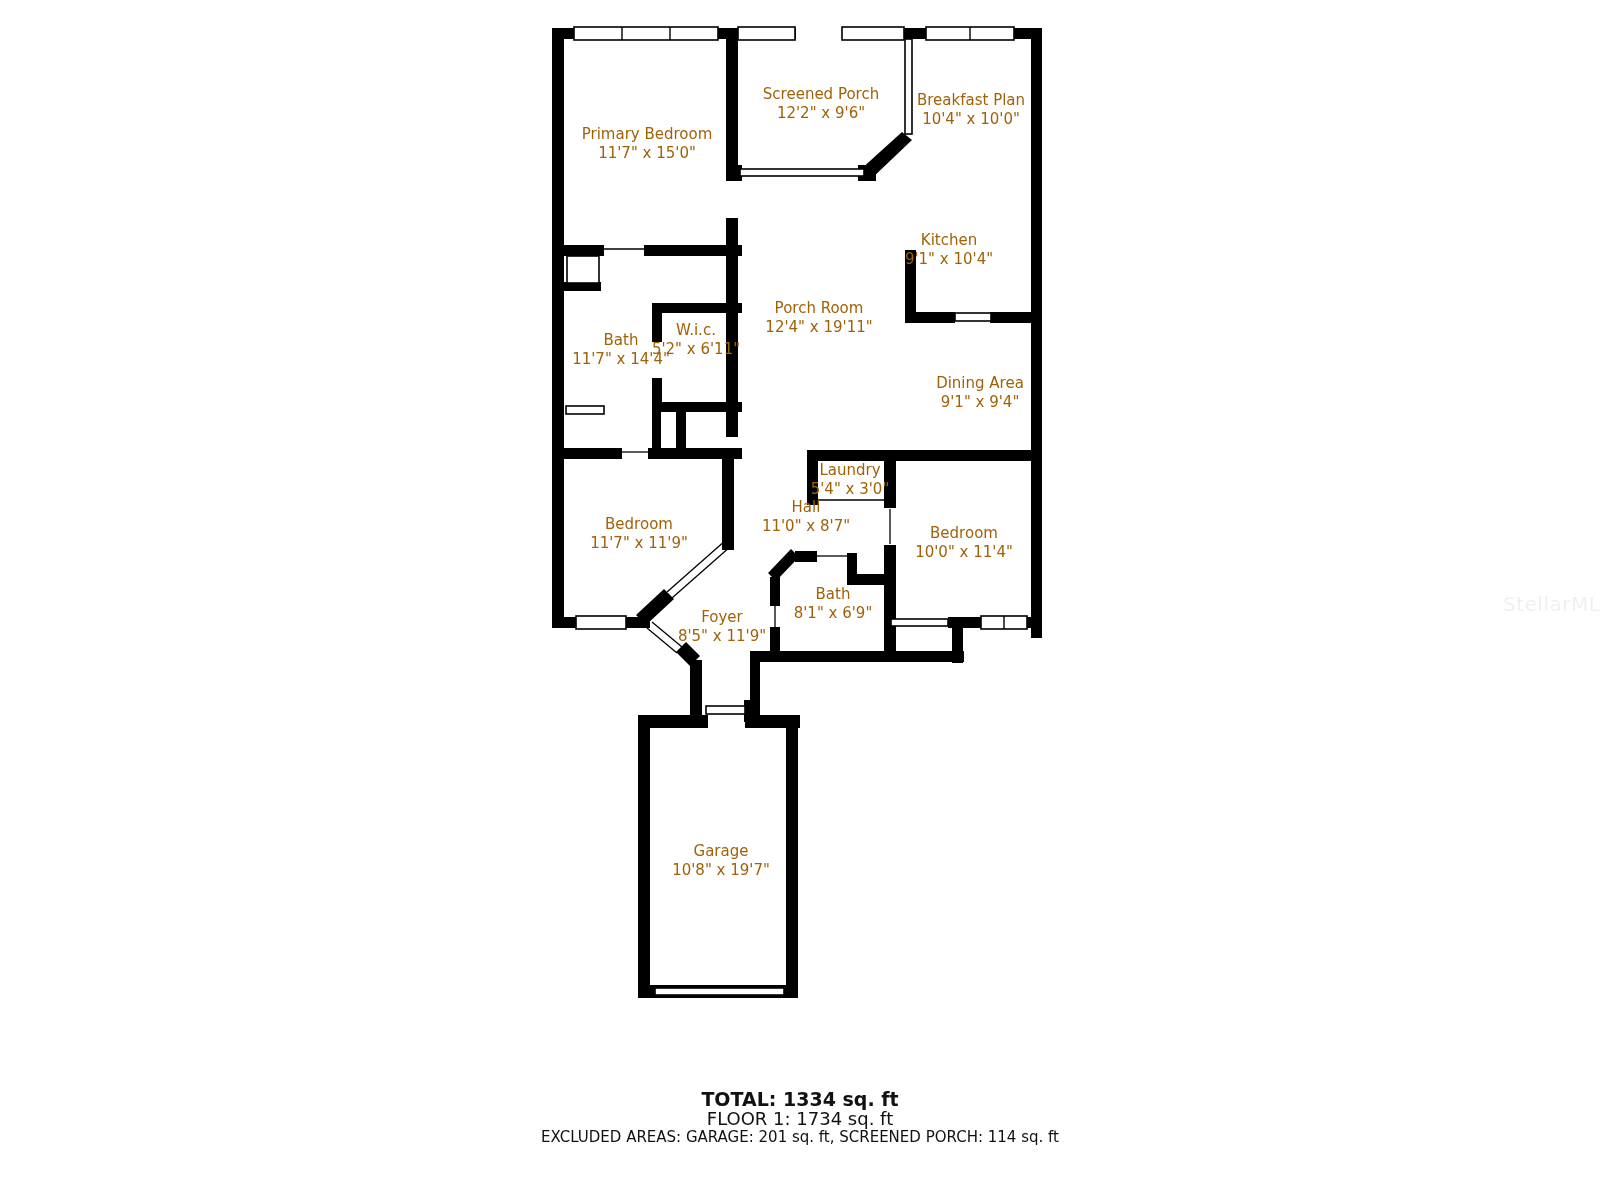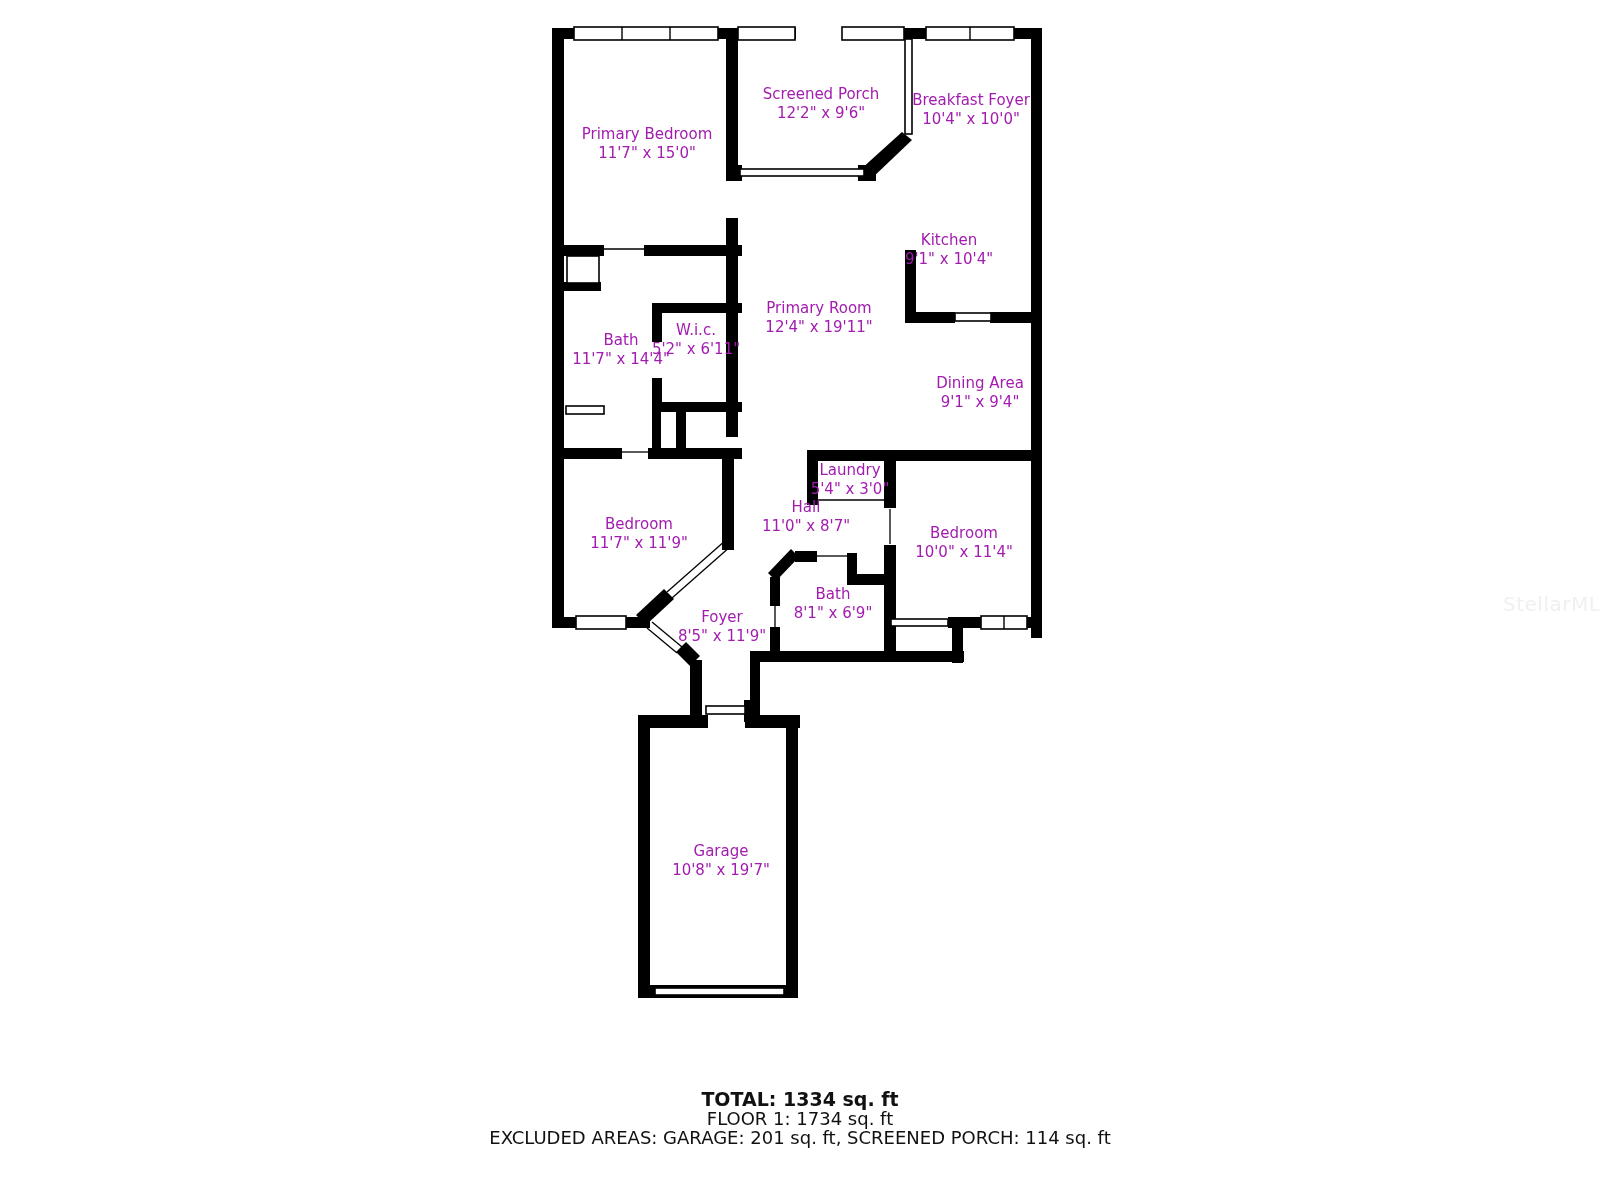--- a/index.html
+++ b/index.html
@@ -1,25 +1,25 @@
 <!DOCTYPE html>
 <html><head>
 <meta charset="utf-8">
 <style>
   html,body{margin:0;padding:0;background:#ffffff;}
   #page{position:relative;width:1600px;height:1200px;background:#ffffff;overflow:hidden;
         font-family:"DejaVu Sans","Liberation Sans",sans-serif;}
   #plan-svg{position:absolute;left:0;top:0;}
   .rlabel{position:absolute;transform:translate(-50%,-50%);text-align:center;
-          font-size:15px;line-height:1.26;color:#a21caf;white-space:nowrap;}
+          font-size:15px;line-height:1.26;color:#a16207;white-space:nowrap;}
   .footer-line{position:absolute;left:800px;transform:translate(-50%,-50%);
                text-align:center;color:#111;white-space:nowrap;}
   .footer-total{font-size:19px;font-weight:bold;}
   .footer-floor{font-size:18px;}
-  .footer-excluded{font-size:18px;}
+  .footer-excluded{font-size:15px;}
   .footer-disclaimer{font-size:13.5px;}
   .watermark{position:absolute;left:1503px;top:592px;font-size:20px;font-weight:500;
              color:#f0f0f0;letter-spacing:0.5px;white-space:nowrap;}
 </style>
 </head>
 <body>
 
 <div id="page">
 
   <svg id="plan-svg" width="1600" height="1200" viewBox="0 0 1600 1200" xmlns="http://www.w3.org/2000/svg">
@@ -121,29 +121,29 @@
 
   <div class="rlabel" style="left:647px;top:144px">
     <div>Primary Bedroom</div>
     <div>11'7" x 15'0"</div>
   </div>
   <div class="rlabel" style="left:821px;top:104px">
     <div>Screened Porch</div>
     <div>12'2" x 9'6"</div>
   </div>
   <div class="rlabel" style="left:971px;top:110px">
-    <div>Breakfast Foyer</div>
+    <div>Breakfast Plan</div>
     <div>10'4" x 10'0"</div>
   </div>
   <div class="rlabel" style="left:949px;top:250px">
     <div>Kitchen</div>
     <div>9'1" x 10'4"</div>
   </div>
   <div class="rlabel" style="left:819px;top:318px">
-    <div>Primary Room</div>
+    <div>Porch Room</div>
     <div>12'4" x 19'11"</div>
   </div>
   <div class="rlabel" style="left:621px;top:350px">
     <div>Bath</div>
     <div>11'7" x 14'4"</div>
   </div>
   <div class="rlabel" style="left:696px;top:340px">
     <div>W.i.c.</div>
     <div>5'2" x 6'11"</div>
   </div>

